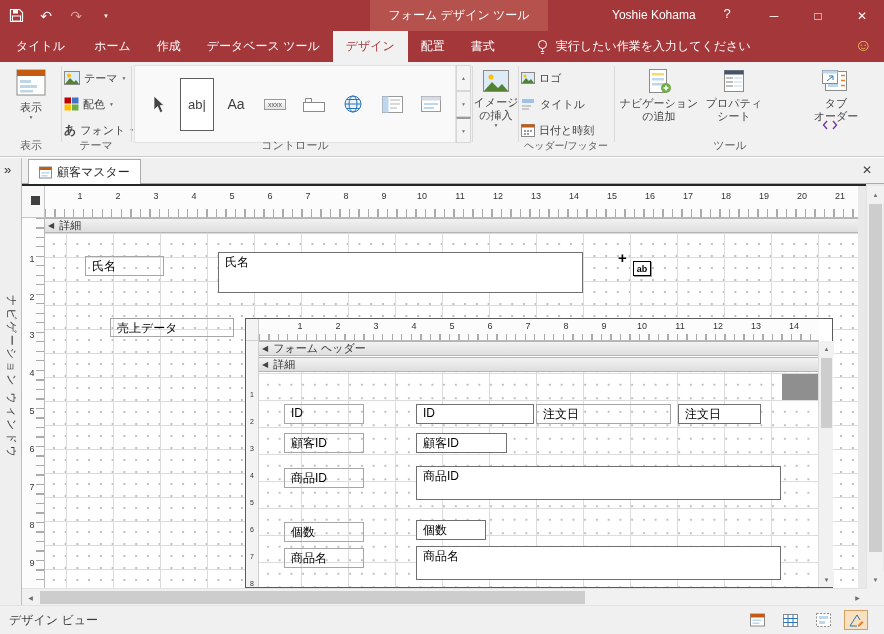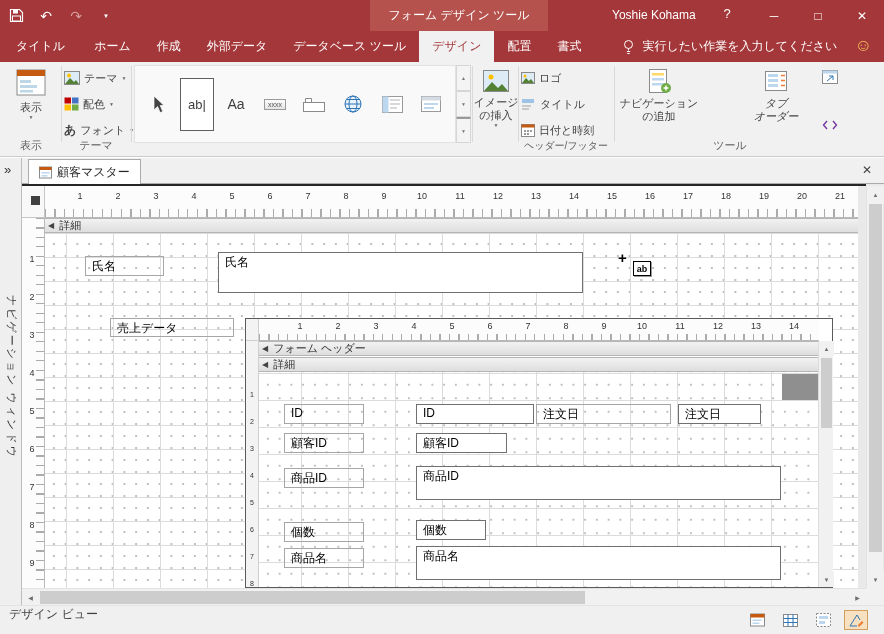--- a/index.html
+++ b/index.html
@@ -91,21 +91,21 @@
   .outframe { position:absolute; background:#8F8F8F; }
   .drawplus { position:absolute; font-size:15px; font-weight:bold; color:#000; line-height:1; }
   .abbox { position:absolute; width:18px; height:15px; background:#fff; border:1px solid #000; box-shadow:1px 1px 0 #9a9a9a;
            display:flex; align-items:center; justify-content:center; font-size:9px; font-weight:bold; color:#000; }
   .scroll { position:absolute; background:#F1F1F1; }
   .sbtn { position:absolute; display:flex; align-items:center; justify-content:center; font-size:6px; color:#6E6E6E; background:#F1F1F1; }
   .sthumb { position:absolute; background:#CDCDCD; }
 
   
   .statusbar { position:absolute; left:0; top:605px; width:884px; height:29px; background:#F0F0F0; border-top:1px solid #E3E3E3; }
-  .status-text { position:absolute; left:9px; top:0; font-size:12px; color:#3D3D3D; }
+  .status-text { position:absolute; left:9px; top:6px; font-size:12px; color:#3D3D3D; }
   .viewbtns { position:absolute; right:16px; top:4px; display:flex; gap:9px; }
   .vbtn { width:24px; height:20px; display:flex; align-items:center; justify-content:center; }
   .vbtn.active { background:#F7E1C0; border:1px solid #D2A05C; }
 </style>
 </head>
 <body>
 
 <div id="app">
 
   <div class="titlebar">
@@ -126,21 +126,20 @@
     <span class="tb-help">?</span>
     <span class="wbtn" style="right:88px">─</span>
     <span class="wbtn" style="right:44px">□</span>
     <span class="wbtn" style="right:0">✕</span>
   </div>
 
   <div class="tabsrow">
     <span class="rtab file">タイトル</span>
     <span class="rtab">ホーム</span>
     <span class="rtab">作成</span>
-    <span class="rtab">外部データ</span>
     <span class="rtab">データベース ツール</span>
     <span class="rtab active">デザイン</span>
     <span class="rtab">配置</span>
     <span class="rtab">書式</span>
     <span class="tellme">
       <svg width="13" height="16" viewBox="0 0 13 16">
           <circle cx="6.5" cy="5.5" r="4" fill="none" stroke="#fff"></circle>
           <path d="M6.5 9.5v2M4.8 12.5h3.4M5.3 14.5h2.4" stroke="#fff" fill="none"></path>
         </svg>
       <span>実行したい作業を入力してください</span>
@@ -287,21 +286,35 @@
           <rect x="3.5" y="1.5" width="17" height="23" fill="#fff" stroke="#8a8a8a"></rect>
           <rect x="6" y="5" width="12" height="2.5" fill="#FFD966"></rect>
           <rect x="6" y="10" width="12" height="2.5" fill="#BDD7EE"></rect>
           <rect x="6" y="15" width="12" height="2.5" fill="#BDD7EE"></rect>
           <circle cx="20" cy="20" r="5" fill="#70AD47"></circle>
           <path d="M20 17.5v5M17.5 20h5" stroke="#fff" stroke-width="1.5"></path>
         </svg>
       <span class="blabel">ナビゲーション</span>
       <span class="blabel">の追加</span>
     </div>
-    <div class="bigbtn" style="left:750px; width:52px;font-style:italic;">
+    <div class="bigbtn" style="left:704px; width:60px;">
+      <svg width="26" height="26" viewBox="0 0 26 26" style="margin:3px 0 3px;">
+          <rect x="3.5" y="2.5" width="19" height="21" fill="#fff" stroke="#8a8a8a"></rect>
+          <rect x="3.5" y="2.5" width="19" height="4" fill="#44546A"></rect>
+          <rect x="5" y="9" width="7" height="2" fill="#BFBFBF"></rect>
+          <rect x="13" y="9" width="8" height="2" fill="#DEEBF7"></rect>
+          <rect x="5" y="13" width="7" height="2" fill="#BFBFBF"></rect>
+          <rect x="13" y="13" width="8" height="2" fill="#DEEBF7"></rect>
+          <rect x="5" y="17" width="7" height="2" fill="#BFBFBF"></rect>
+          <rect x="13" y="17" width="8" height="2" fill="#DEEBF7"></rect>
+        </svg>
+      <span class="blabel">プロパティ</span>
+      <span class="blabel">シート</span>
+    </div>
+    <div class="bigbtn" style="left:810px; width:52px;">
       <svg width="26" height="26" viewBox="0 0 26 26" style="margin:3px 0 3px;">
           <rect x="2.5" y="3.5" width="21" height="19" fill="#fff" stroke="#8a8a8a"></rect>
           <rect x="5" y="6" width="10" height="3" fill="#BDD7EE"></rect>
           <rect x="5" y="11" width="10" height="3" fill="#BDD7EE"></rect>
           <rect x="5" y="16" width="10" height="3" fill="#BDD7EE"></rect>
           <path d="M18 7.5h4M18 12.5h4M18 17.5h4" stroke="#ED7D31" stroke-width="1.5"></path>
         </svg>
       <span class="blabel">タブ</span>
       <span class="blabel">オーダー</span>
     </div>
@@ -313,20 +326,21 @@
         </svg>
     </div>
     <div class="abs" style="left:822px; top:56px;">
       <svg width="16" height="14" viewBox="0 0 16 14">
           <path d="M5 3L1.5 7 5 11M11 3l3.5 4L11 11" fill="none" stroke="#7030A0" stroke-width="1.3"></path>
         </svg>
     </div>
 
     <span class="grouplabel" style="left:4px; width:54px;">表示</span>
     <span class="grouplabel" style="left:64px; width:64px;">テーマ</span>
+    <span class="grouplabel" style="left:134px; width:322px;">コントロール</span>
     <span class="grouplabel" style="left:516px; width:100px; font-size:10px;">ヘッダー/フッター</span>
     <span class="grouplabel" style="left:616px; width:228px;">ツール</span>
   </div>
 
   <div class="doctabs">
     <div class="doctab">
       <svg width="13" height="13" viewBox="0 0 13 13">
           <rect x="0.5" y="1" width="12" height="11" fill="#fff" stroke="#8a8a8a"></rect>
           <rect x="0.5" y="1" width="12" height="3" fill="#C55A11"></rect>
           <rect x="2.5" y="6" width="8" height="1.5" fill="#BDD7EE"></rect>

